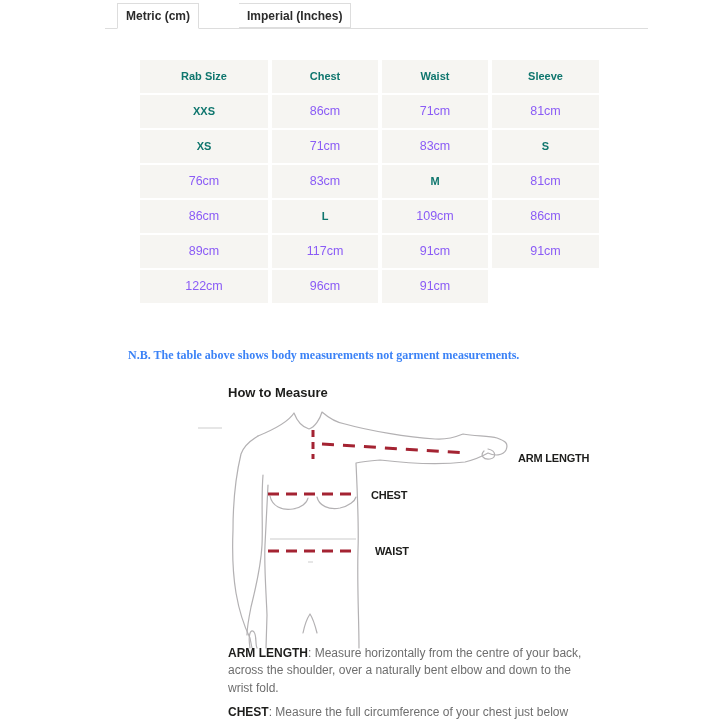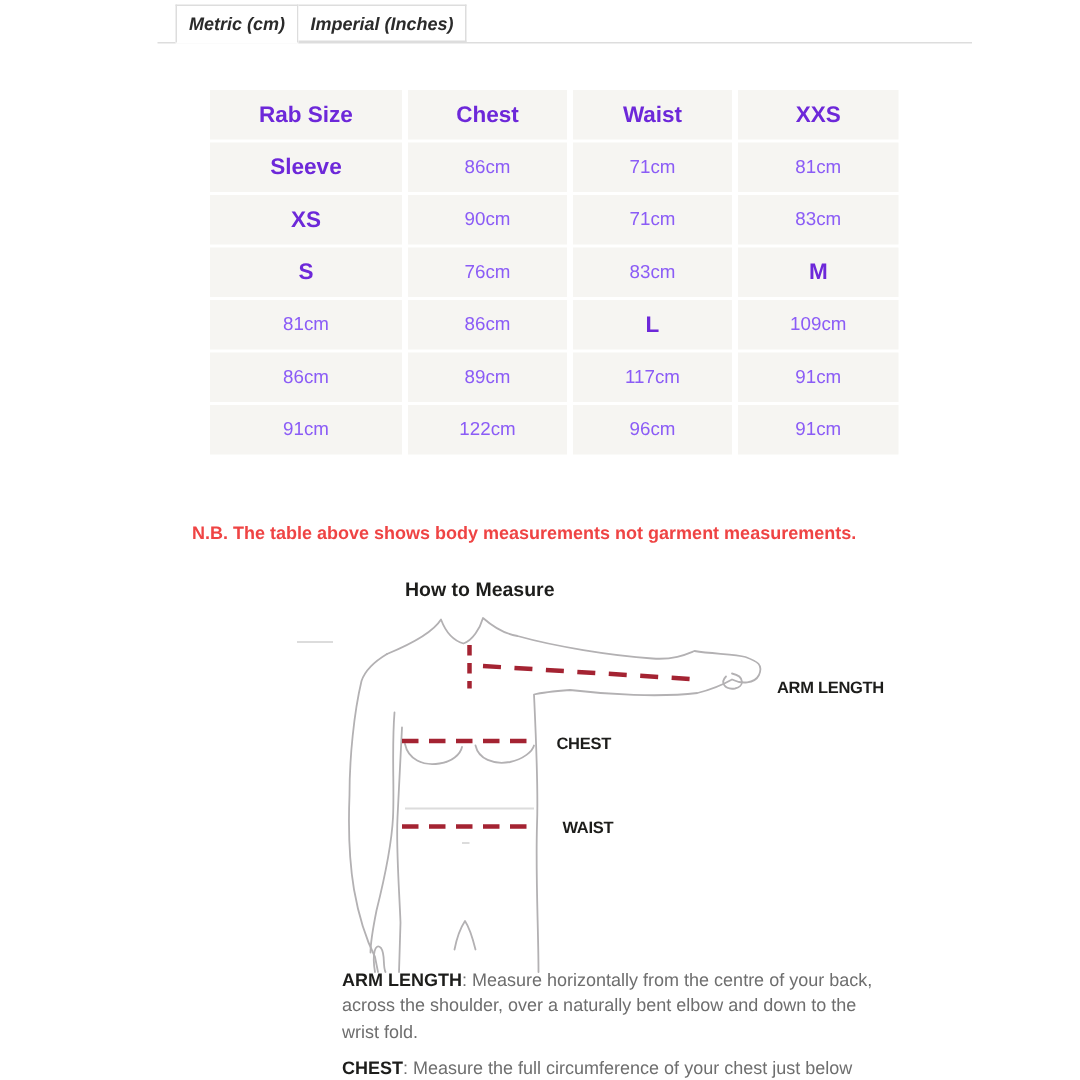--- a/index.html
+++ b/index.html
@@ -1,38 +1,38 @@
 <!DOCTYPE html>
 <html><head>
 <meta charset="utf-8">
 <style>
   html,body{margin:0;padding:0;background:#fff;}
   .page{position:relative;width:720px;height:720px;background:#fff;overflow:hidden;
         font-family:"Liberation Sans",sans-serif;color:#1d1d1b;}
 
   
   .tabbar{position:absolute;left:105px;top:3px;width:543px;height:26px;
-          border-bottom:1px solid #ddd;box-sizing:border-box;font-style:italic;}
+          border-bottom:1px solid #ddd;box-sizing:border-box;}
   .tabs{position:absolute;left:12px;top:0;display:flex;}
   .tab{height:25px;line-height:25px;padding:0 8px;font-size:12px;font-weight:bold;
        color:#2b2b2b;background:#fff;border:1px solid #ddd;box-sizing:border-box;
        white-space:nowrap;cursor:pointer;}
   .tab.active{border-bottom:1px solid #fff;margin-bottom:-1px;height:26px;}
-  .tab + .tab{border-left:none;}
+  .tab + .tab{border-left:none;margin-left:40px;}
 
   
   .size-table{position:absolute;left:140px;top:60px;display:grid;
               grid-template-columns:128px 106px 106px 107px;gap:2px 4px;}
   .cell{background:#f6f5f2;height:33px;line-height:33px;text-align:center;
         font-size:12.5px;color:#8b5cf6;}
-  .cell.head,.cell.size{font-weight:bold;font-size:15px;color:#6d28d9;}
+  .cell.head,.cell.size{font-weight:bold;font-size:11px;color:#0f766e;}
 
   
-  .nb-note{position:absolute;left:128px;top:348px;font-size:12px;font-weight:bold;color:#ef4444;}
-  .htm-heading{position:absolute;left:228px;top:385px;font-size:13px;font-weight:bold;color:#1d1d1b;margin-left:42px;}
+  .nb-note{position:absolute;left:128px;top:348px;font-size:12px;font-weight:bold;color:#3b82f6;font-family:Liberation Serif, serif;}
+  .htm-heading{position:absolute;left:228px;top:385px;font-size:13px;font-weight:bold;color:#1d1d1b;}
 
   
   .figure{position:absolute;left:195px;top:405px;}
   .figure path.body{fill:none;stroke:#b3b1b3;stroke-width:1.2;stroke-linecap:round;stroke-linejoin:round;}
   .figure path.faint{fill:none;stroke:#dcdcdc;stroke-width:1.4;}
   .figure line.red{stroke:#a42332;stroke-width:3;}
   .figure text{font-family:"Liberation Sans",sans-serif;font-size:11px;font-weight:bold;
                fill:#1d1d1b;letter-spacing:-0.2px;}
 
   
@@ -49,28 +49,27 @@
     <div class="tabs">
       <div class="tab active">Metric (cm)</div>
       <div class="tab">Imperial (Inches)</div>
     </div>
   </div>
 
   <div class="size-table">
     <div class="cell head">Rab Size</div>
     <div class="cell head">Chest</div>
     <div class="cell head">Waist</div>
-    <div class="cell size">XXS</div>
+    <div class="cell head">Sleeve</div>
 
-  <div class="cell head">Sleeve</div>
+  <div class="cell size">XXS</div>
       <div class="cell">86cm</div>
       <div class="cell">71cm</div>
       <div class="cell">81cm</div>
       <div class="cell size">XS</div>
-      <div class="cell">90cm</div>
       <div class="cell">71cm</div>
       <div class="cell">83cm</div>
       <div class="cell size">S</div>
       <div class="cell">76cm</div>
       <div class="cell">83cm</div>
       <div class="cell size">M</div>
       <div class="cell">81cm</div>
       <div class="cell">86cm</div>
       <div class="cell size">L</div>
       <div class="cell">109cm</div>

